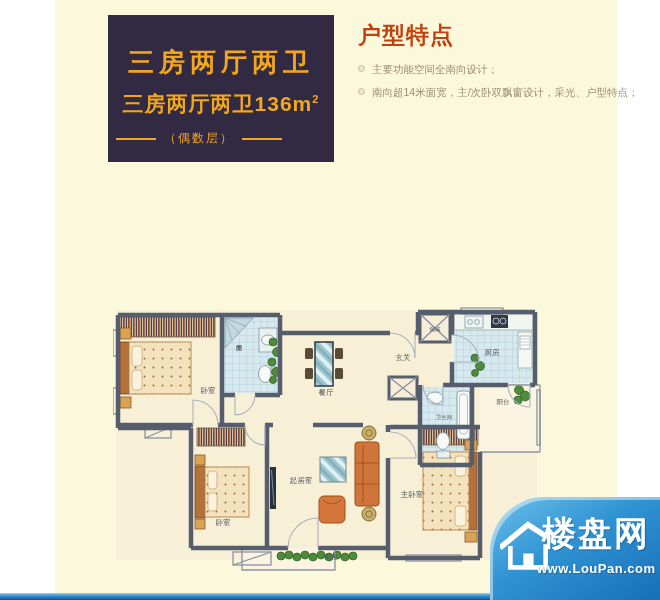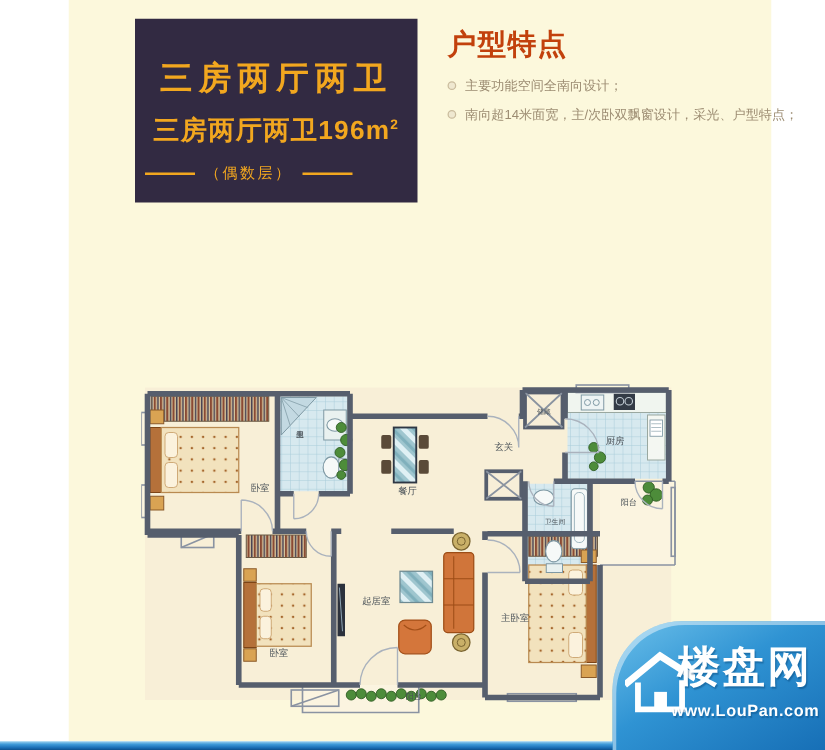--- a/index.html
+++ b/index.html
@@ -44,21 +44,21 @@
 </style>
 </head>
 <body>
 
 <div class="page">
   <div class="content"></div>
 
   <div class="spec-box">
     <div class="spec-line1">三房两厅两卫</div>
     <div class="spec-line2">
-      <span>三房两厅两卫</span><span>196m</span><sup>2</sup>
+      <span>三房两厅两卫</span><span>136m</span><sup>2</sup>
     </div>
     <div class="spec-line3">
       <span class="dash"></span>
       <span>（偶数层）</span>
       <span class="dash"></span>
     </div>
   </div>
 
   <div class="features">
     <h2>户型特点</h2>

